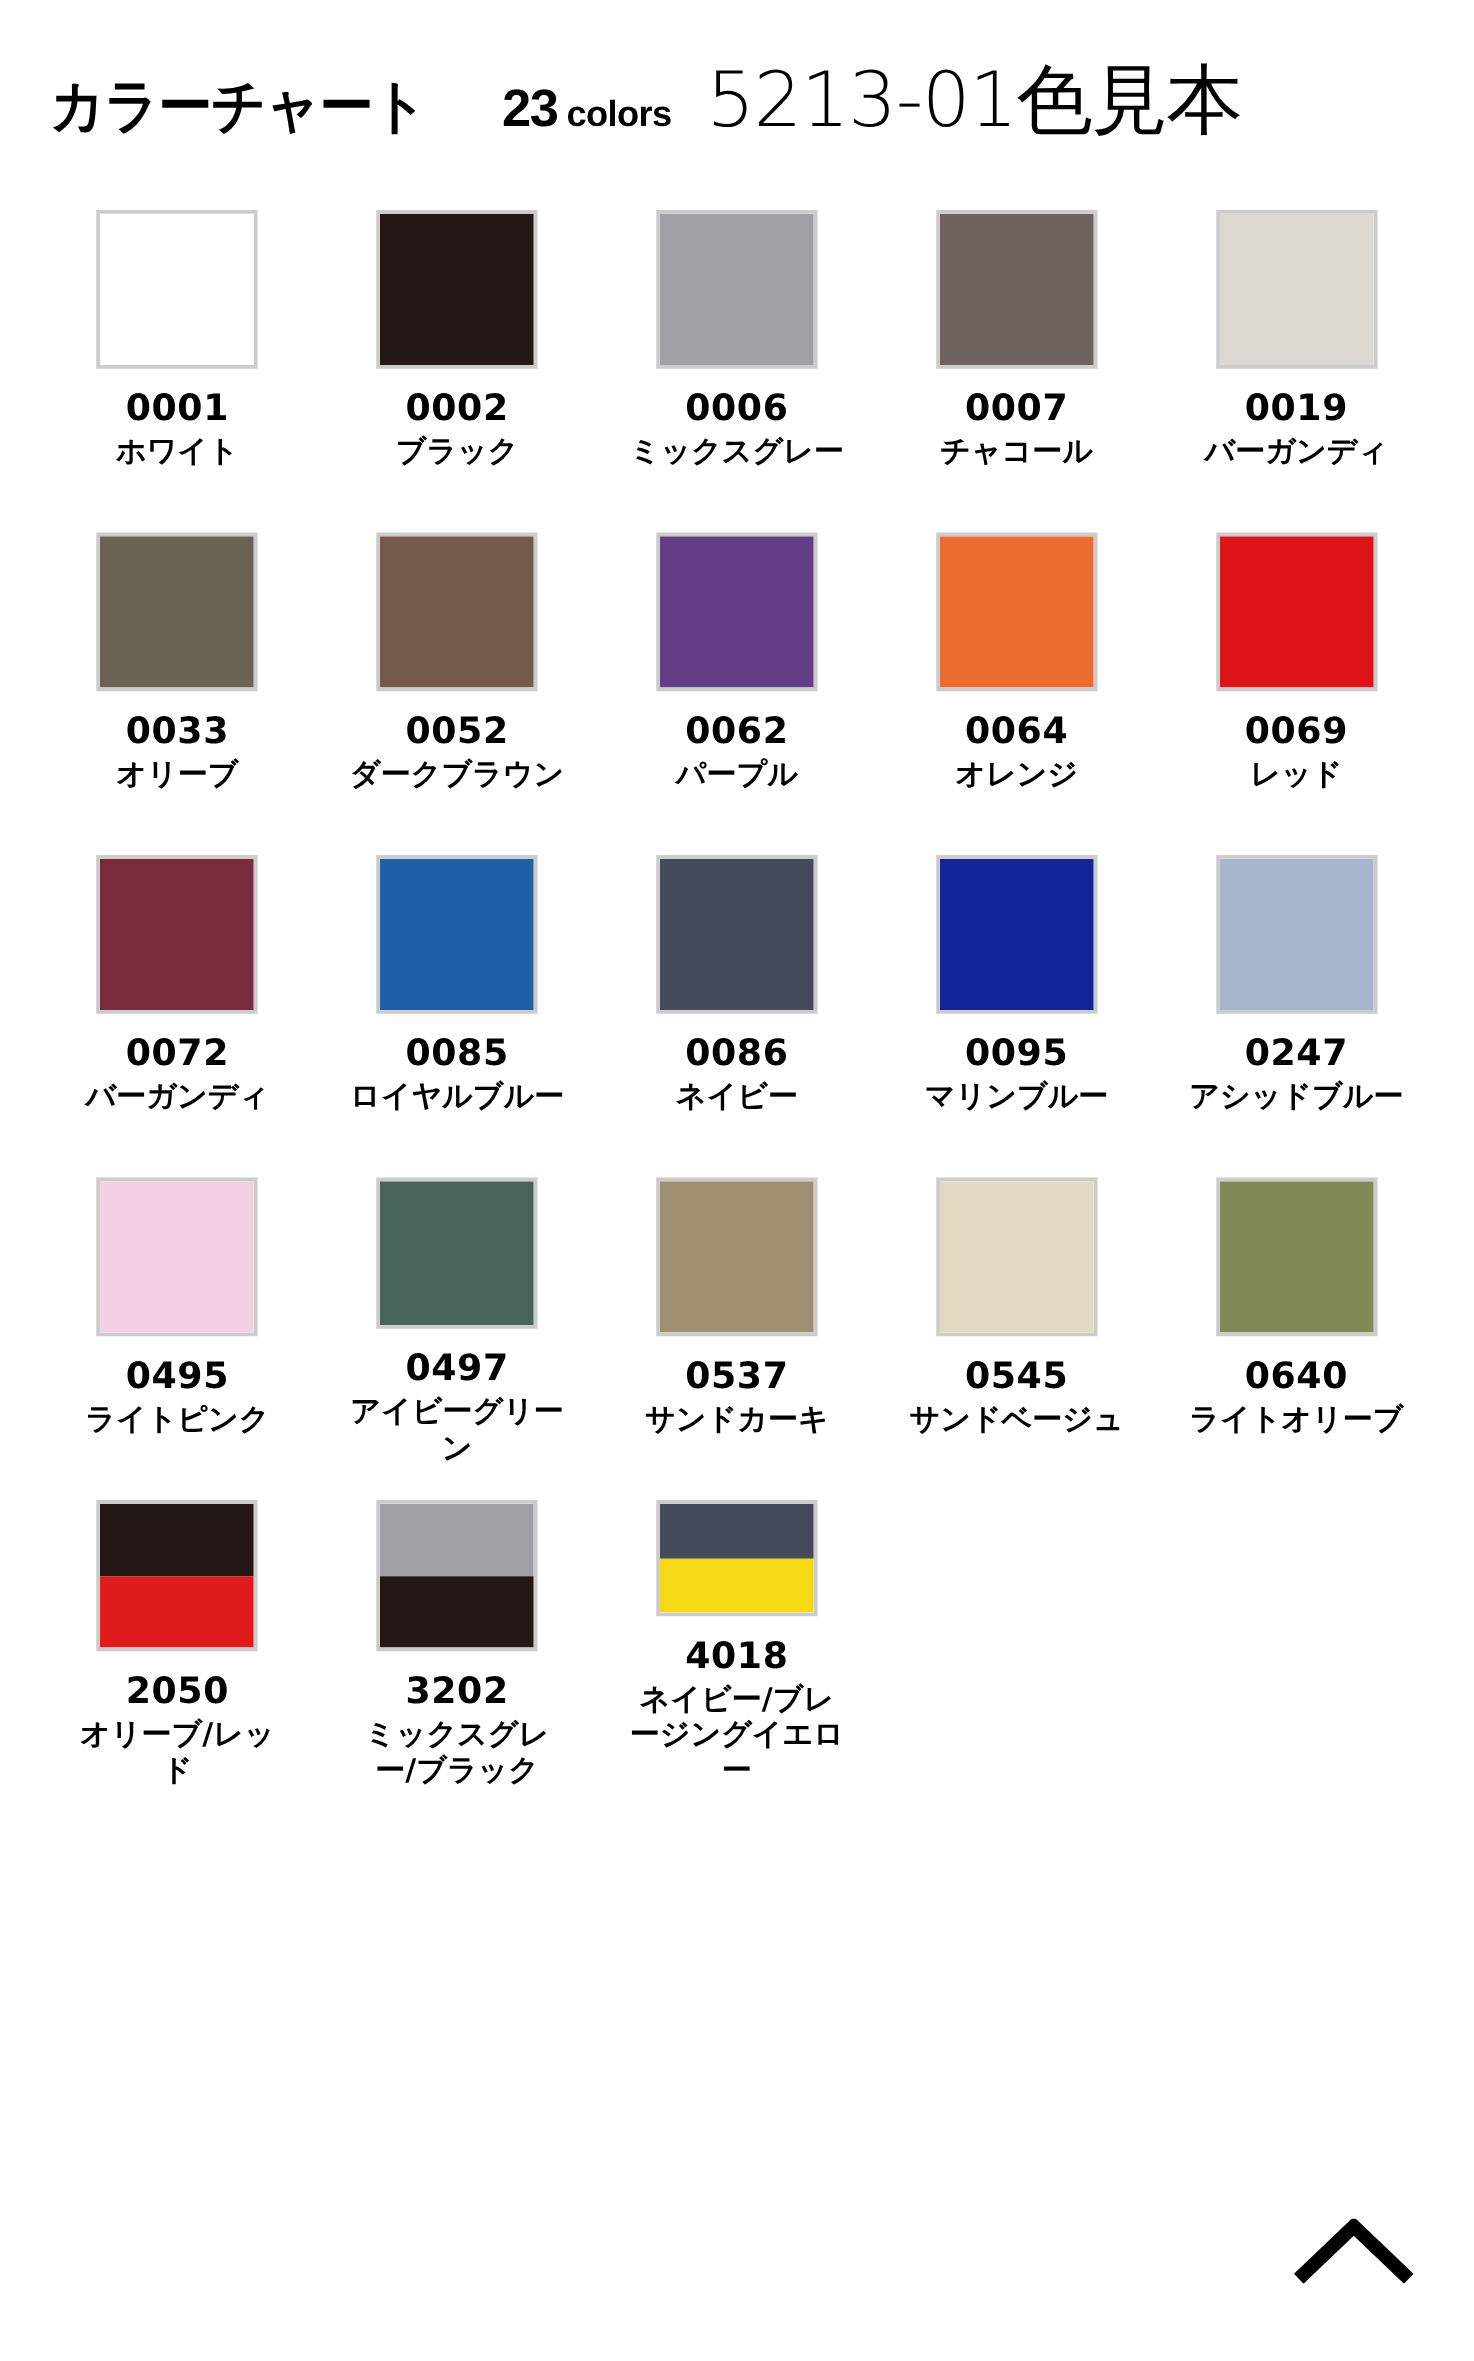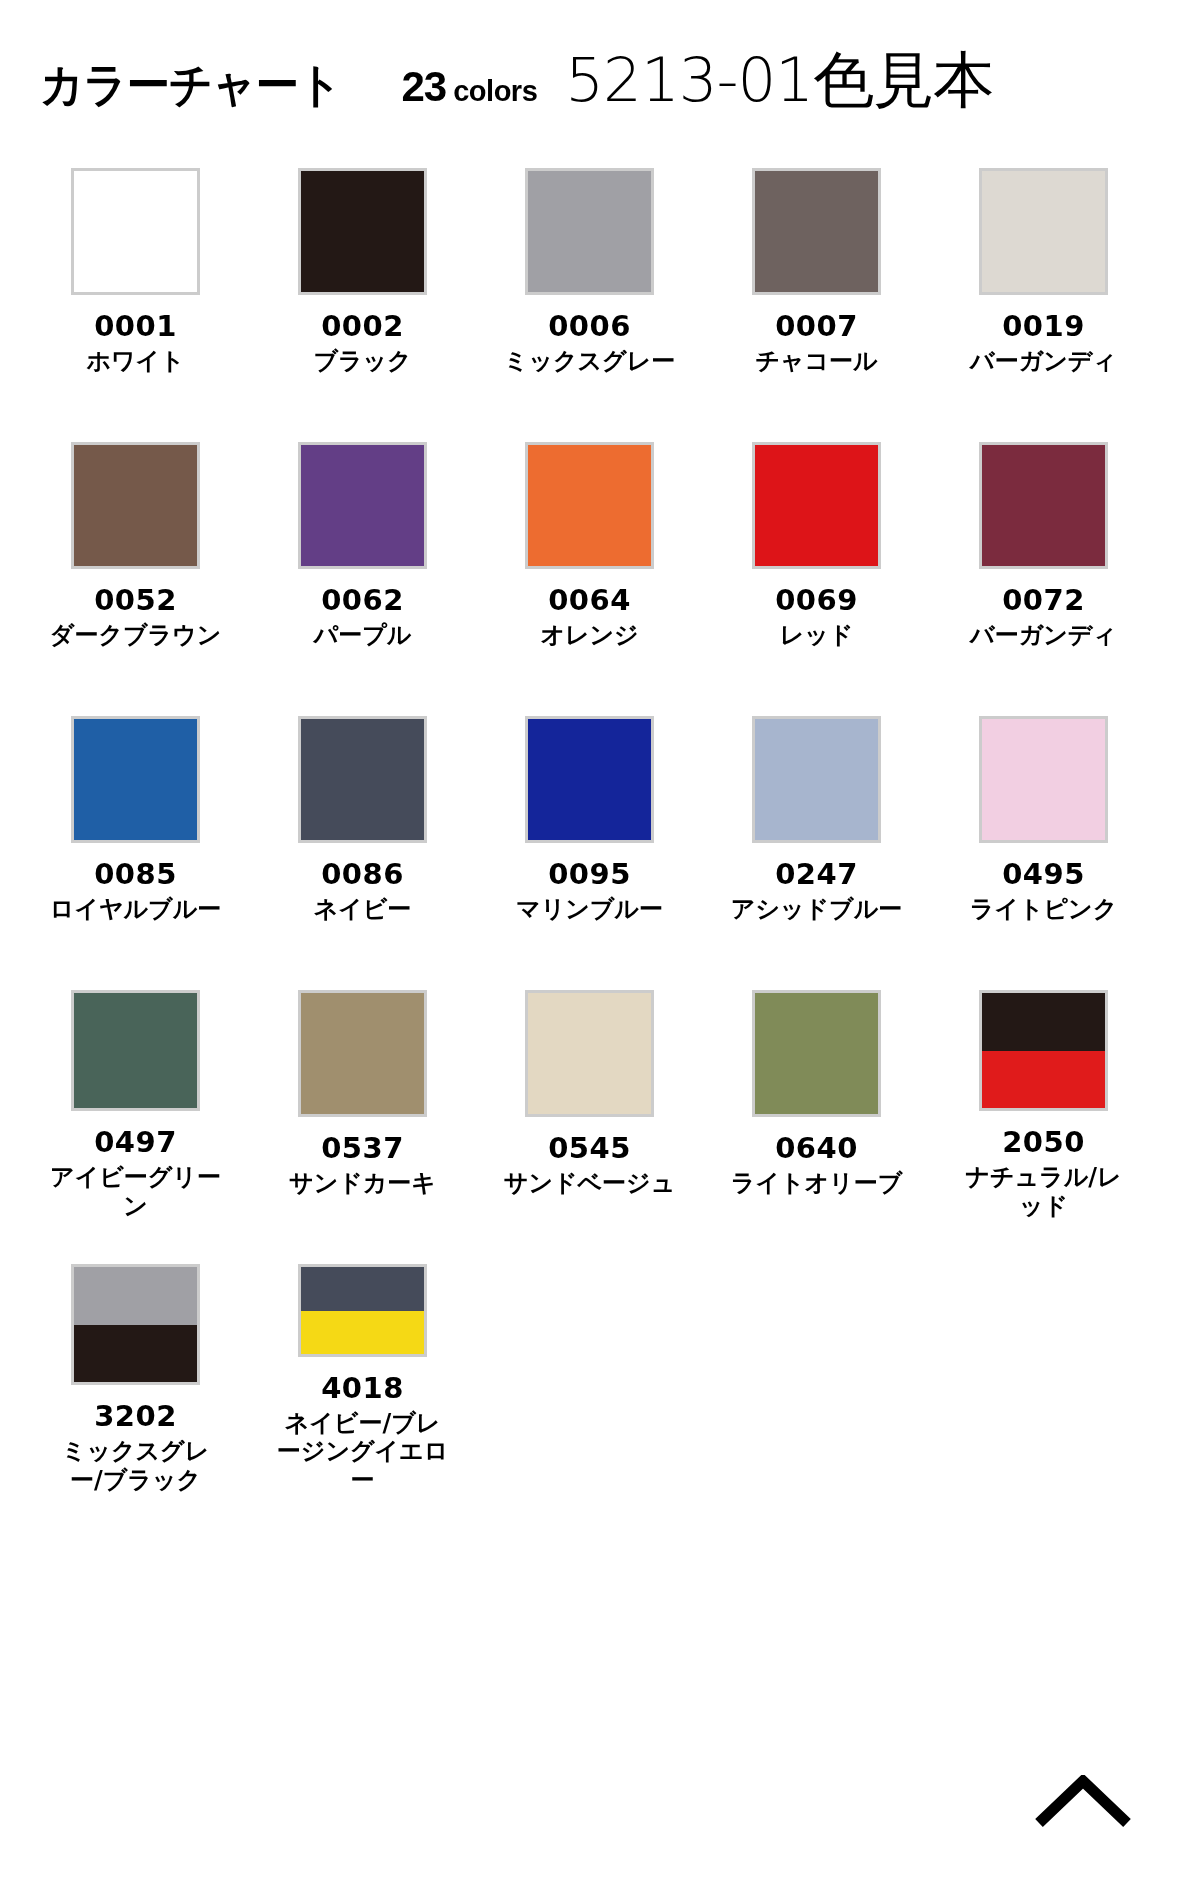--- a/index.html
+++ b/index.html
@@ -51,21 +51,20 @@
   }
 
   
   .grid {
     margin: 0;
     padding: 18px 30px 0 30px;
     display: grid;
     grid-template-columns: repeat(5, 1fr);
     row-gap: 0px;
     column-gap: 0px;
-    gap: 16px;
   }
   .cell {
     display: flex;
     flex-direction: column;
     align-items: center;
     padding-top: 28px;
     height: 258px;
     box-sizing: border-box;
   }
   .swatch {
@@ -154,20 +153,27 @@
     </div>
     <div class="cell">
       <div class="swatch">
         <div class="solid" style="background: rgb(221, 217, 210);"></div>
       </div>
       <div class="code">0019</div>
       <div class="cname">バーガンディ</div>
     </div>
     <div class="cell">
       <div class="swatch">
+        <div class="solid" style="background: rgb(106, 98, 83);"></div>
+      </div>
+      <div class="code">0033</div>
+      <div class="cname">オリーブ</div>
+    </div>
+    <div class="cell">
+      <div class="swatch">
         <div class="solid" style="background: rgb(117, 89, 74);"></div>
       </div>
       <div class="code">0052</div>
       <div class="cname">ダークブラウン</div>
     </div>
     <div class="cell">
       <div class="swatch">
         <div class="solid" style="background: rgb(99, 62, 134);"></div>
       </div>
       <div class="code">0062</div>
@@ -256,21 +262,21 @@
       </div>
       <div class="code">0640</div>
       <div class="cname">ライトオリーブ</div>
     </div>
     <div class="cell">
       <div class="swatch">
         <div class="half" style="background: rgb(35, 24, 21);"></div>
         <div class="half" style="background: rgb(224, 27, 27);"></div>
       </div>
       <div class="code">2050</div>
-      <div class="cname">ナチュラル/レッド</div>
+      <div class="cname">オリーブ/レッド</div>
     </div>
     <div class="cell">
       <div class="swatch">
         <div class="half" style="background: rgb(160, 160, 165);"></div>
         <div class="half" style="background: rgb(35, 24, 21);"></div>
       </div>
       <div class="code">3202</div>
       <div class="cname">ミックスグレー/ブラック</div>
     </div>
     <div class="cell">

